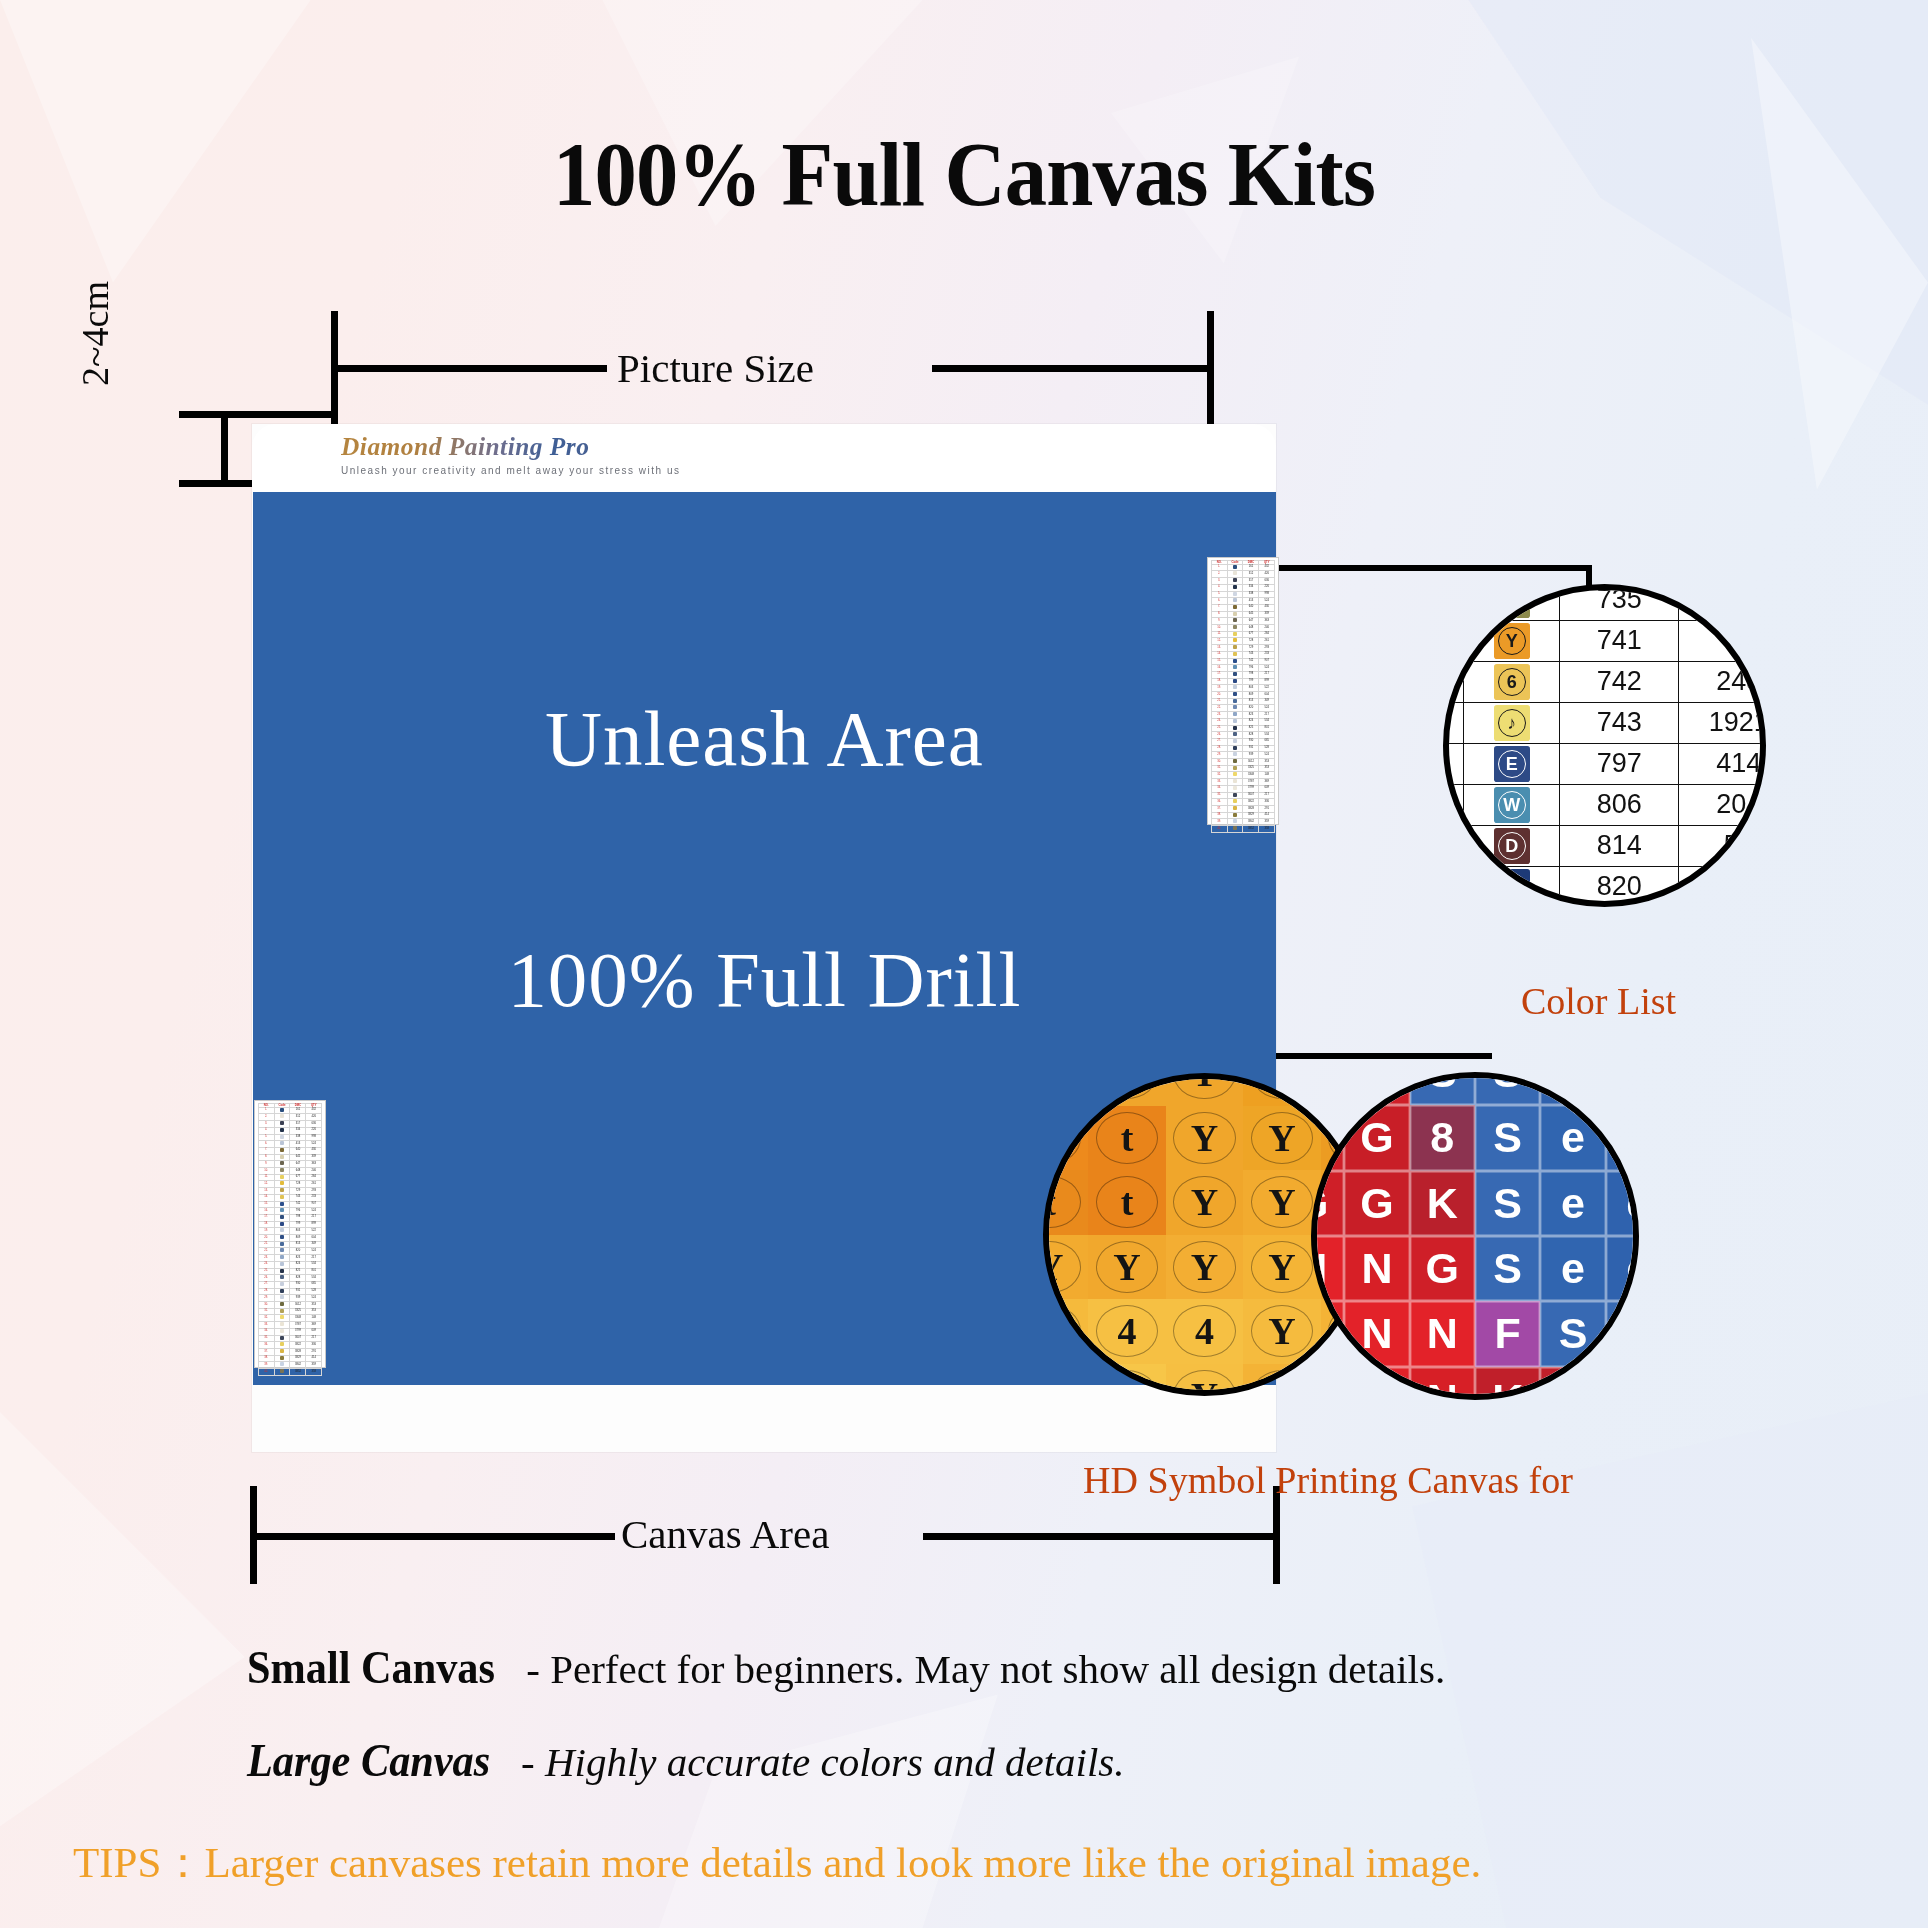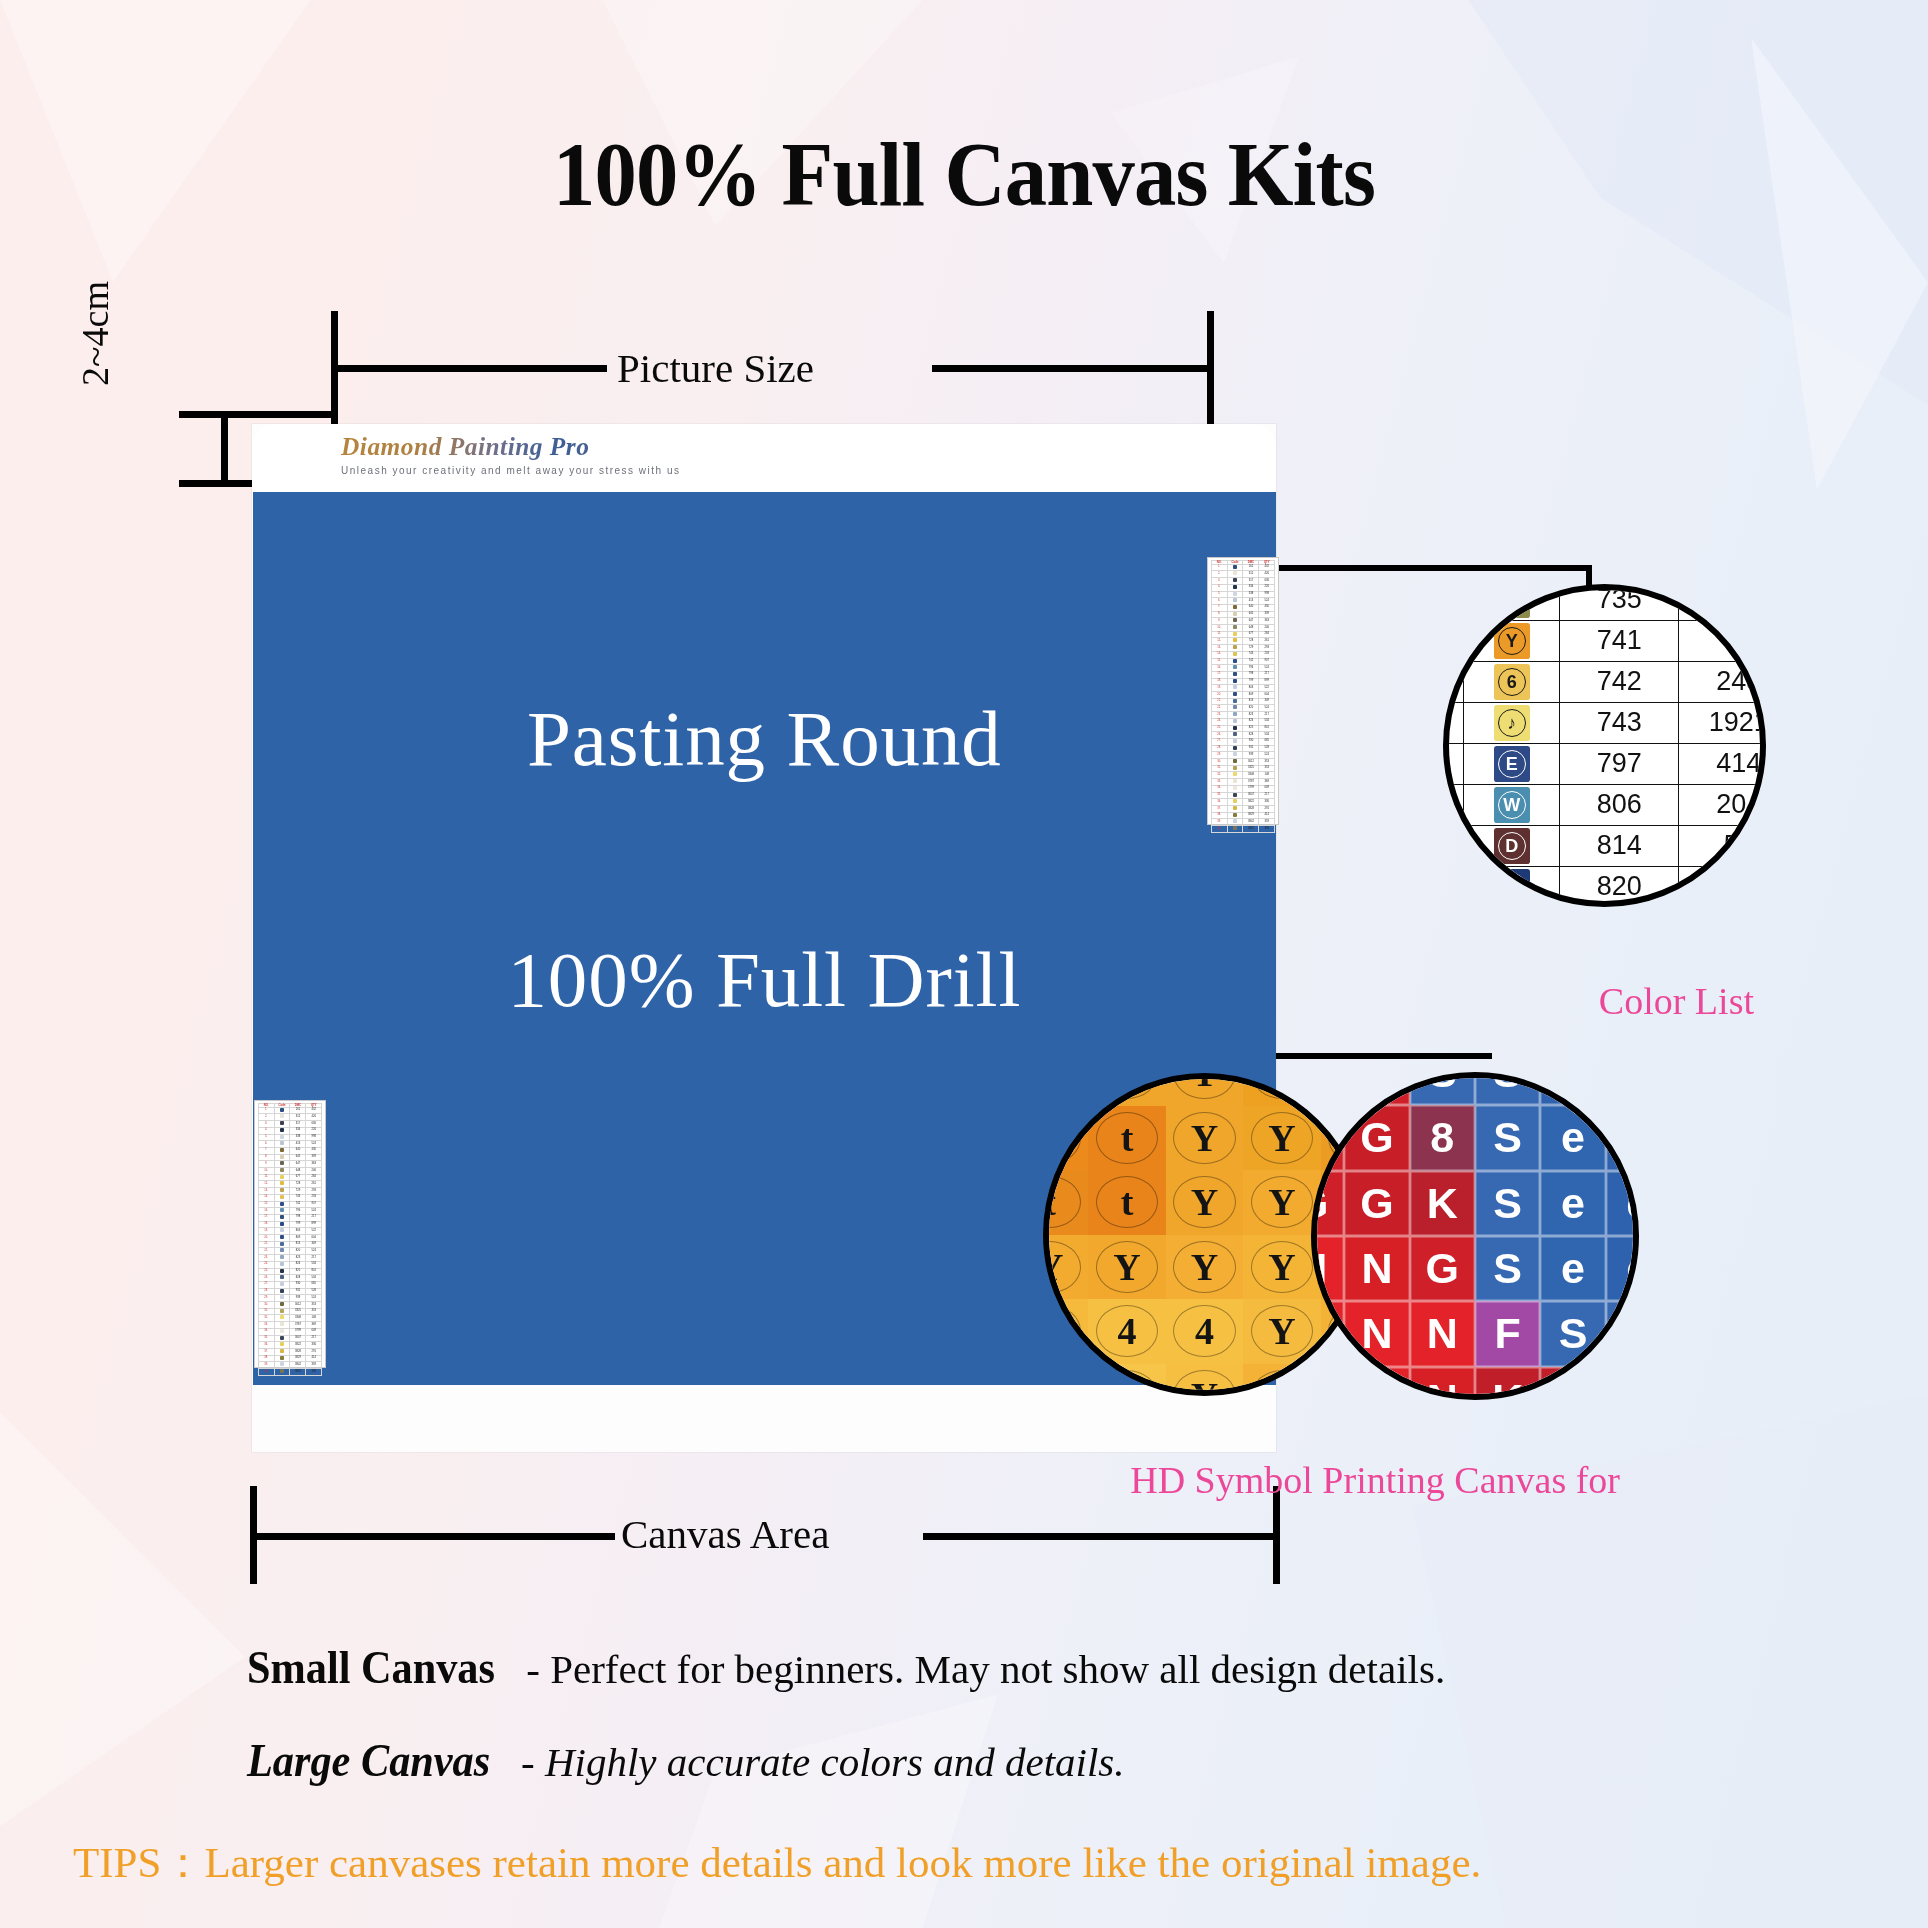--- a/index.html
+++ b/index.html
@@ -86,21 +86,21 @@
   #squareCirc{left:1311px;top:1072px;width:316px;height:316px;}
 
   .gridwrap{position:absolute;inset:-38px;display:grid;}
   .cell{display:flex;align-items:center;justify-content:center;
     font-family:"Liberation Sans",sans-serif;font-weight:700;}
   .rdot{display:flex;align-items:center;justify-content:center;
     width:78%;height:78%;border-radius:50%;border:1.9px solid rgba(0,0,0,.35);
     color:#141414;font-size:38px;font-family:"Liberation Serif",serif;font-weight:700;}
   .sqch{color:#fff;font-size:43px;font-family:"Liberation Sans",sans-serif;font-weight:700;}
 
-  .caption{position:absolute;text-align:right;font-size:38px;color:#ec4899;}
+  .caption{position:absolute;text-align:center;font-size:38px;color:#c2410c;}
 
   
   .bline{position:absolute;white-space:nowrap;color:#0a0a0a;}
   .bname{font-weight:700;font-size:47px;transform:scaleX(.9);display:inline-block;transform-origin:left center;}
   .bdesc{font-size:41px;}
   #tips{position:absolute;left:73px;top:1834px;color:#f0a029;font-size:43px;white-space:nowrap;}
   #tips .tk{font-weight:400;}
 </style>
 </head>
 <body>
@@ -148,21 +148,21 @@
   <div class="ln" style="left:1215px;top:1053px;width:5.6px;height:21px;"></div>
 
   <div id="canvasSheet">
     <div id="logoBar">
       <div id="logoWrap">
         <div id="logoText">Diamond Painting Pro</div>
         <div id="logoTag">Unleash your creativity and melt away your stress with us</div>
       </div>
     </div>
     <div id="pasteArea">
-      <div id="pasteLine1">Pasting Round</div>
+      <div id="pasteLine1">Unleash Area</div>
       <div id="pasteLine2">100% Full Drill</div>
     </div>
   </div>
 
   <div class="chip" id="chipRight"></div>
   <div class="chip" id="chipLeft"></div>
 
   <div class="strip" id="stripRight">
     <table>
         <tbody class="strip-body">

